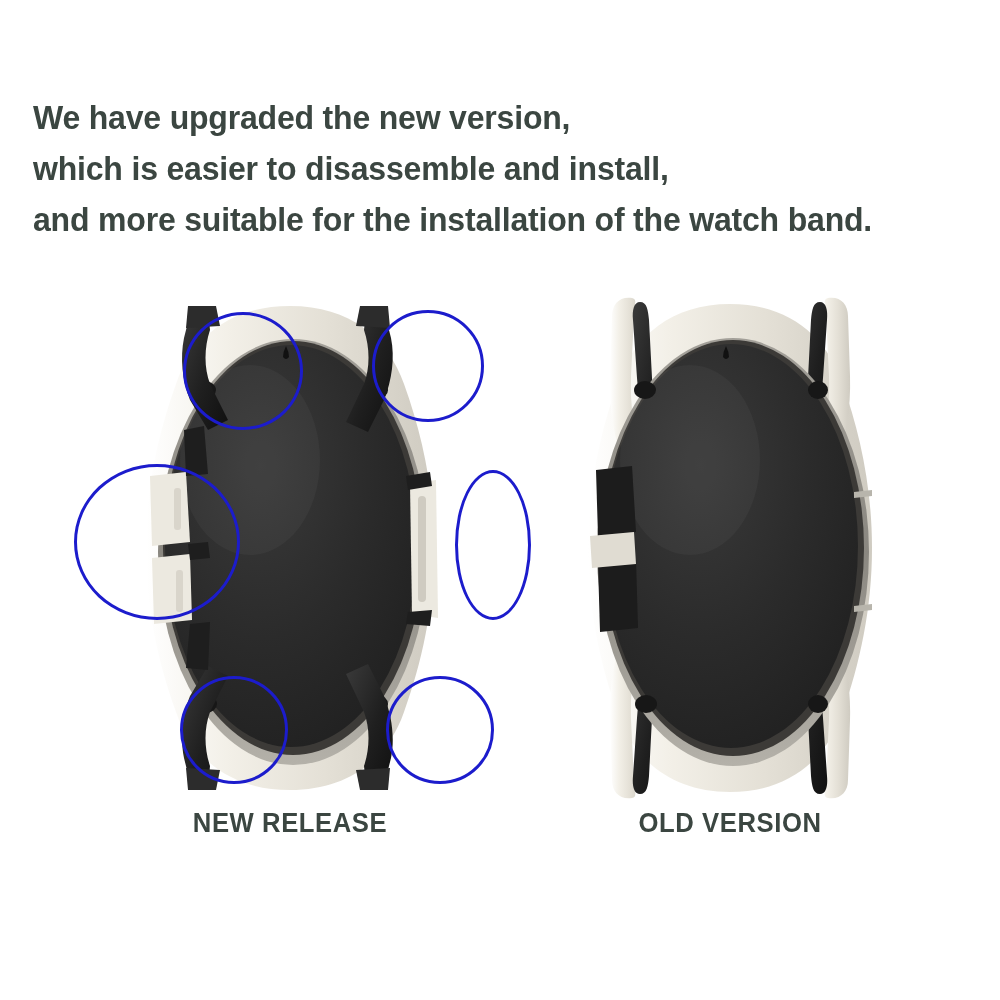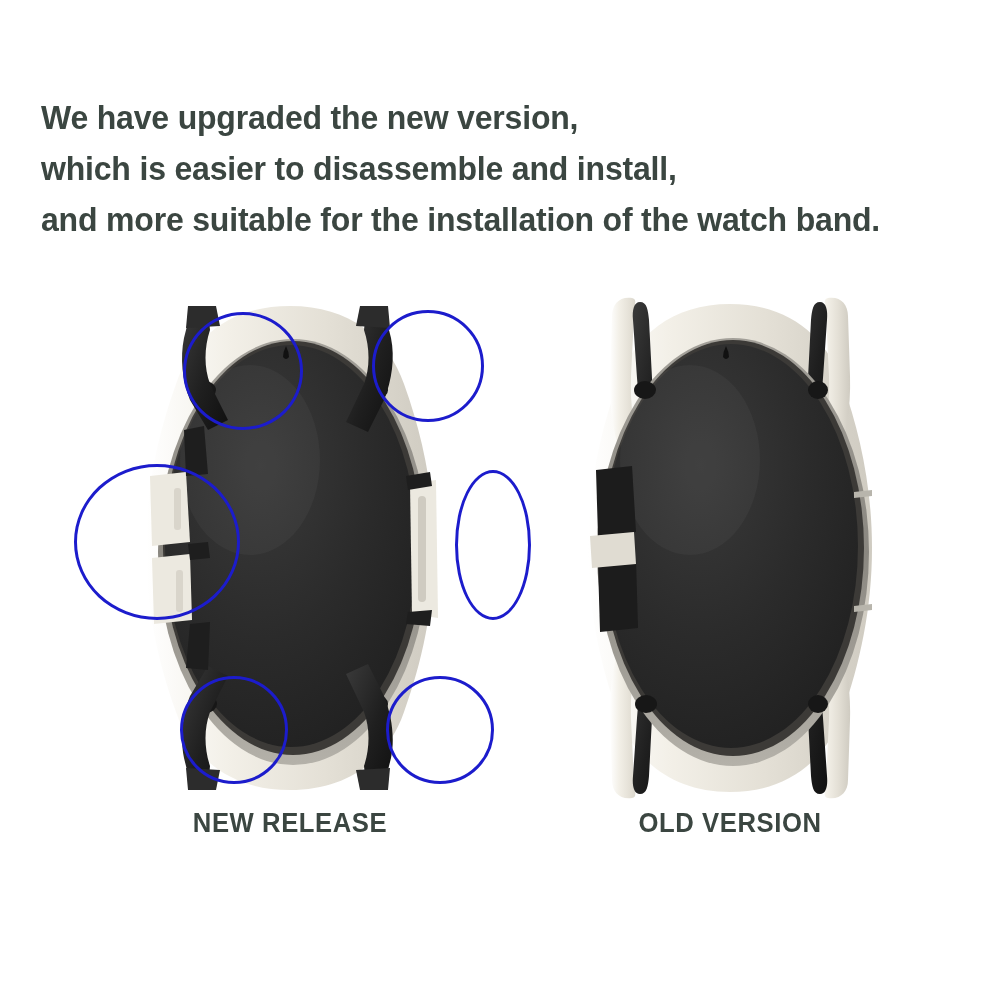--- a/index.html
+++ b/index.html
@@ -14,21 +14,20 @@
     overflow: hidden;
     font-family: "Liberation Sans", sans-serif;
   }
 
   
   #headline {
     position: absolute;
     left: 33px;
     top: 92px;
     width: 950px;
-    margin-left: 8px;
   }
   .headline-line {
     color: #3b4641;
     font-family: "Liberation Sans", sans-serif;
     font-weight: bold;
     font-size: 33px;
     line-height: 51px;
     letter-spacing: -0.2px;
     white-space: nowrap;
     transform: scaleX(0.97);

